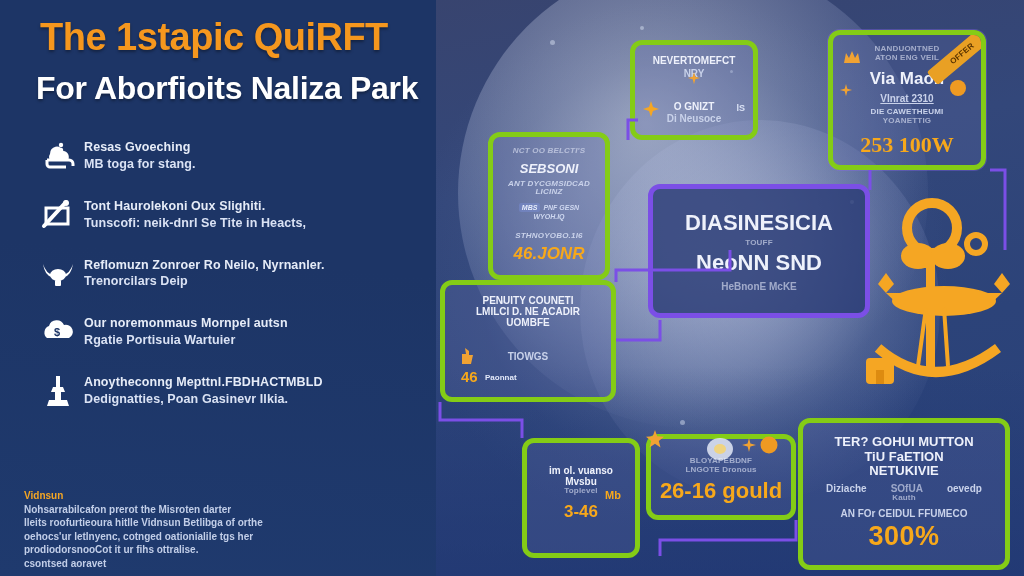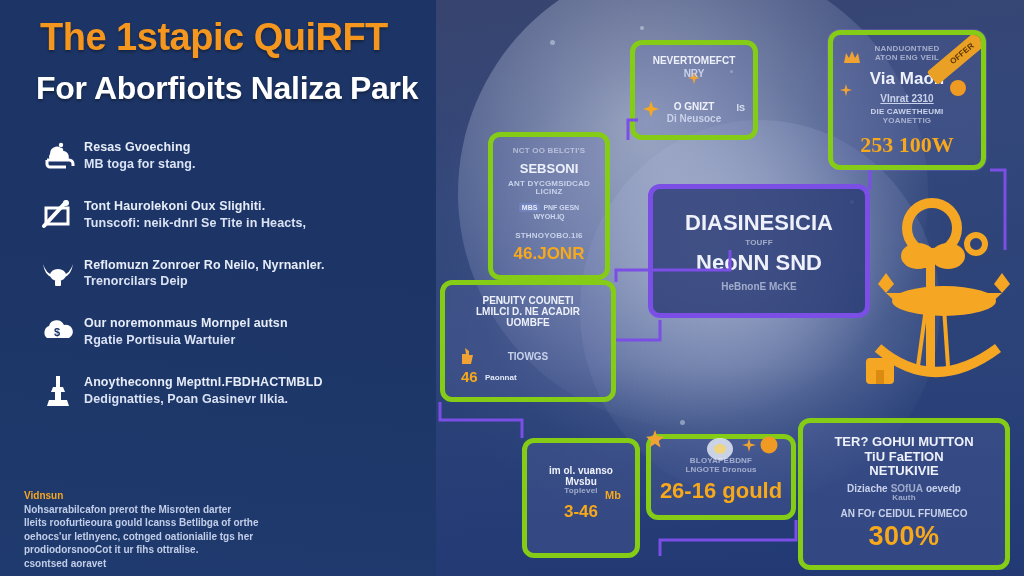--- a/index.html
+++ b/index.html
@@ -189,21 +189,21 @@
       <path d="M1 14 L3 4 L6 9 L9 2 L12 9 L15 4 L17 14 Z" fill="#f0a233"></path>
     </svg>
     <svg style="position:absolute;left:6px;top:48px;width:14px;height:14px;" viewBox="0 0 16 16">
       <path d="M8 1 L9.5 6.5 L15 8 L9.5 9.5 L8 15 L6.5 9.5 L1 8 L6.5 6.5 Z" fill="#f0a233"></path>
     </svg>
     <svg style="position:absolute;right:14px;top:44px;width:18px;height:18px;" viewBox="0 0 18 18">
       <circle cx="9" cy="9" r="8" fill="#ef9a22"></circle>
     </svg>
   </div>
 
-  <div class="card soft" style="left:488px;top:132px;width:122px;height:148px;">
+  <div class="card soft" style="left:488px;top:132px;width:122px;height:148px;font-style:italic;">
     <div style="padding:10px 6px 0;">
       <span class="ct t-xs faint">NCT OO BELCTI'S</span>
       <span class="ct t-md" style="margin-top:6px;">SEBSONI</span>
       <span class="ct t-xs dim" style="margin-top:3px;">ANT DYCGMSIDCAD</span>
       <span class="ct t-xs dim">LICINZ</span>
       <div style="display:flex;justify-content:center;gap:3px;margin-top:6px;align-items:center;">
         <span style="font-size:7px;font-weight:bold;background:rgba(120,140,210,.5);padding:1px 3px;border-radius:2px;color:#e8eefc;">MBS</span>
         <span style="font-size:7px;font-weight:bold;color:#cfd8f0;">PNF GESN</span>
       </div>
       <span class="ct" style="font-size:7px;font-weight:bold;color:#cfd8f0;margin-top:1px;">WYOH.IQ</span>
@@ -265,21 +265,21 @@
   </svg>
   <svg style="position:absolute;left:760px;top:436px;width:18px;height:18px;" viewBox="0 0 18 18">
     <circle cx="9" cy="9" r="8.5" fill="#ef9a22"></circle>
   </svg>
 
   <div class="card soft" style="left:798px;top:418px;width:212px;height:152px;">
     <div style="padding:12px 8px 0;">
       <span class="ct t-md">TER? GOHUI MUTTON</span>
       <span class="ct t-md">TiU FaETION</span>
       <span class="ct t-md">NETUKIVIE</span>
-      <div style="display:flex;justify-content:center;align-items:baseline;gap:3px;margin-top:4px;">
+      <div style="display:flex;justify-content:center;align-items:baseline;gap:24px;margin-top:4px;">
         <span class="t-sm dim">Diziache</span>
         <span class="t-sm faint">SOfUA</span>
         <span class="t-sm dim">oevedp</span>
       </div>
       <span class="ct t-xs faint">Kauth</span>
       <span class="ct t-sm dim" style="margin-top:5px;">AN FOr CEIDUL FFUMECO</span>
       <span class="ct t-xxl orange-b" style="margin-top:2px;">300%</span>
     </div>
   </div>
 
@@ -370,21 +370,21 @@
           <span class="b-l1">Anoytheconng Mepttnl.FBDHACTMBLD</span>
           <span class="b-l2">Dedignatties, Poan Gasinevr Ilkia.</span>
         </div>
       </div>
 
     </div>
 
     <div class="footer">
       <span class="f-title">Vidnsun</span>
       <span class="f-line">Nohsarrabilcafon prerot the Misroten darter</span>
-      <span class="f-line">Ileits roofurtieoura gould Icanss Betlibga of orthe</span>
+      <span class="f-line">Ileits roofurtieoura hitlle Vidnsun Betlibga of orthe</span>
       <span class="f-line">oehocs'ur letlnyenc, cotnged oationialile tgs her</span>
       <span class="f-line">prodiodorsnooCot it ur fihs ottralise.</span>
       <span class="f-line">csontsed aoravet</span>
     </div>
 
   </div>
 
 </div>
 
 </body></html>

